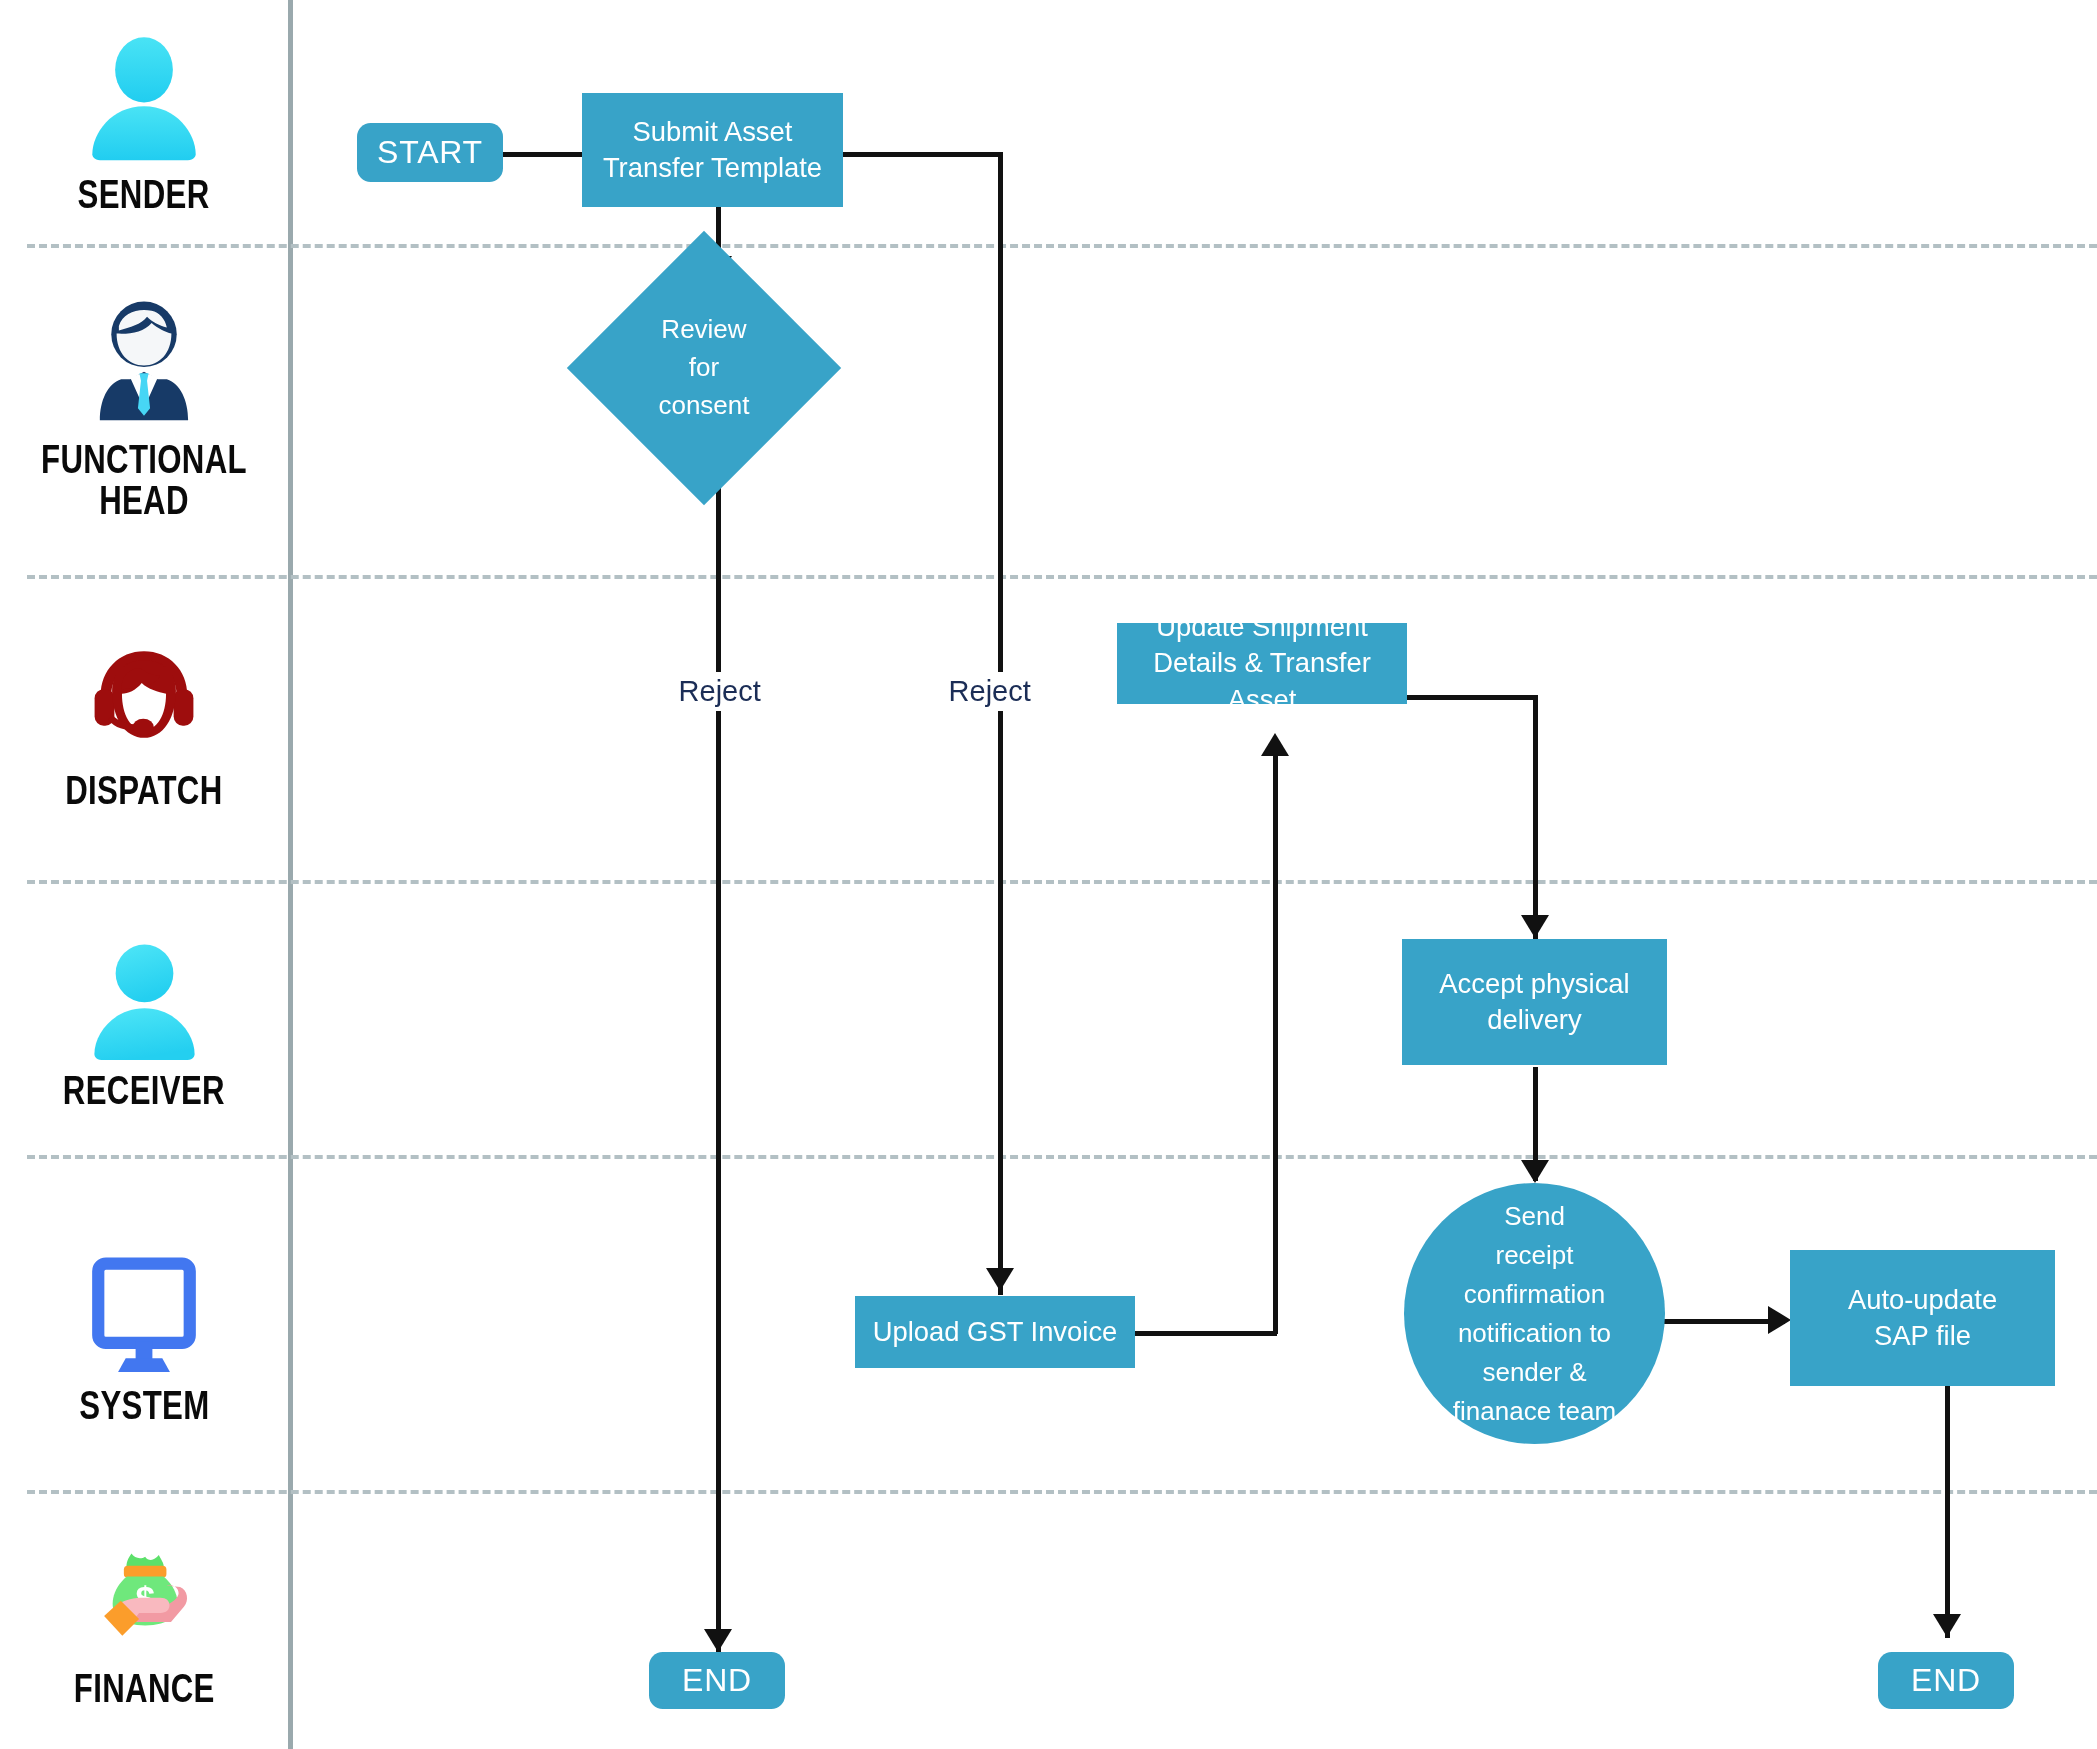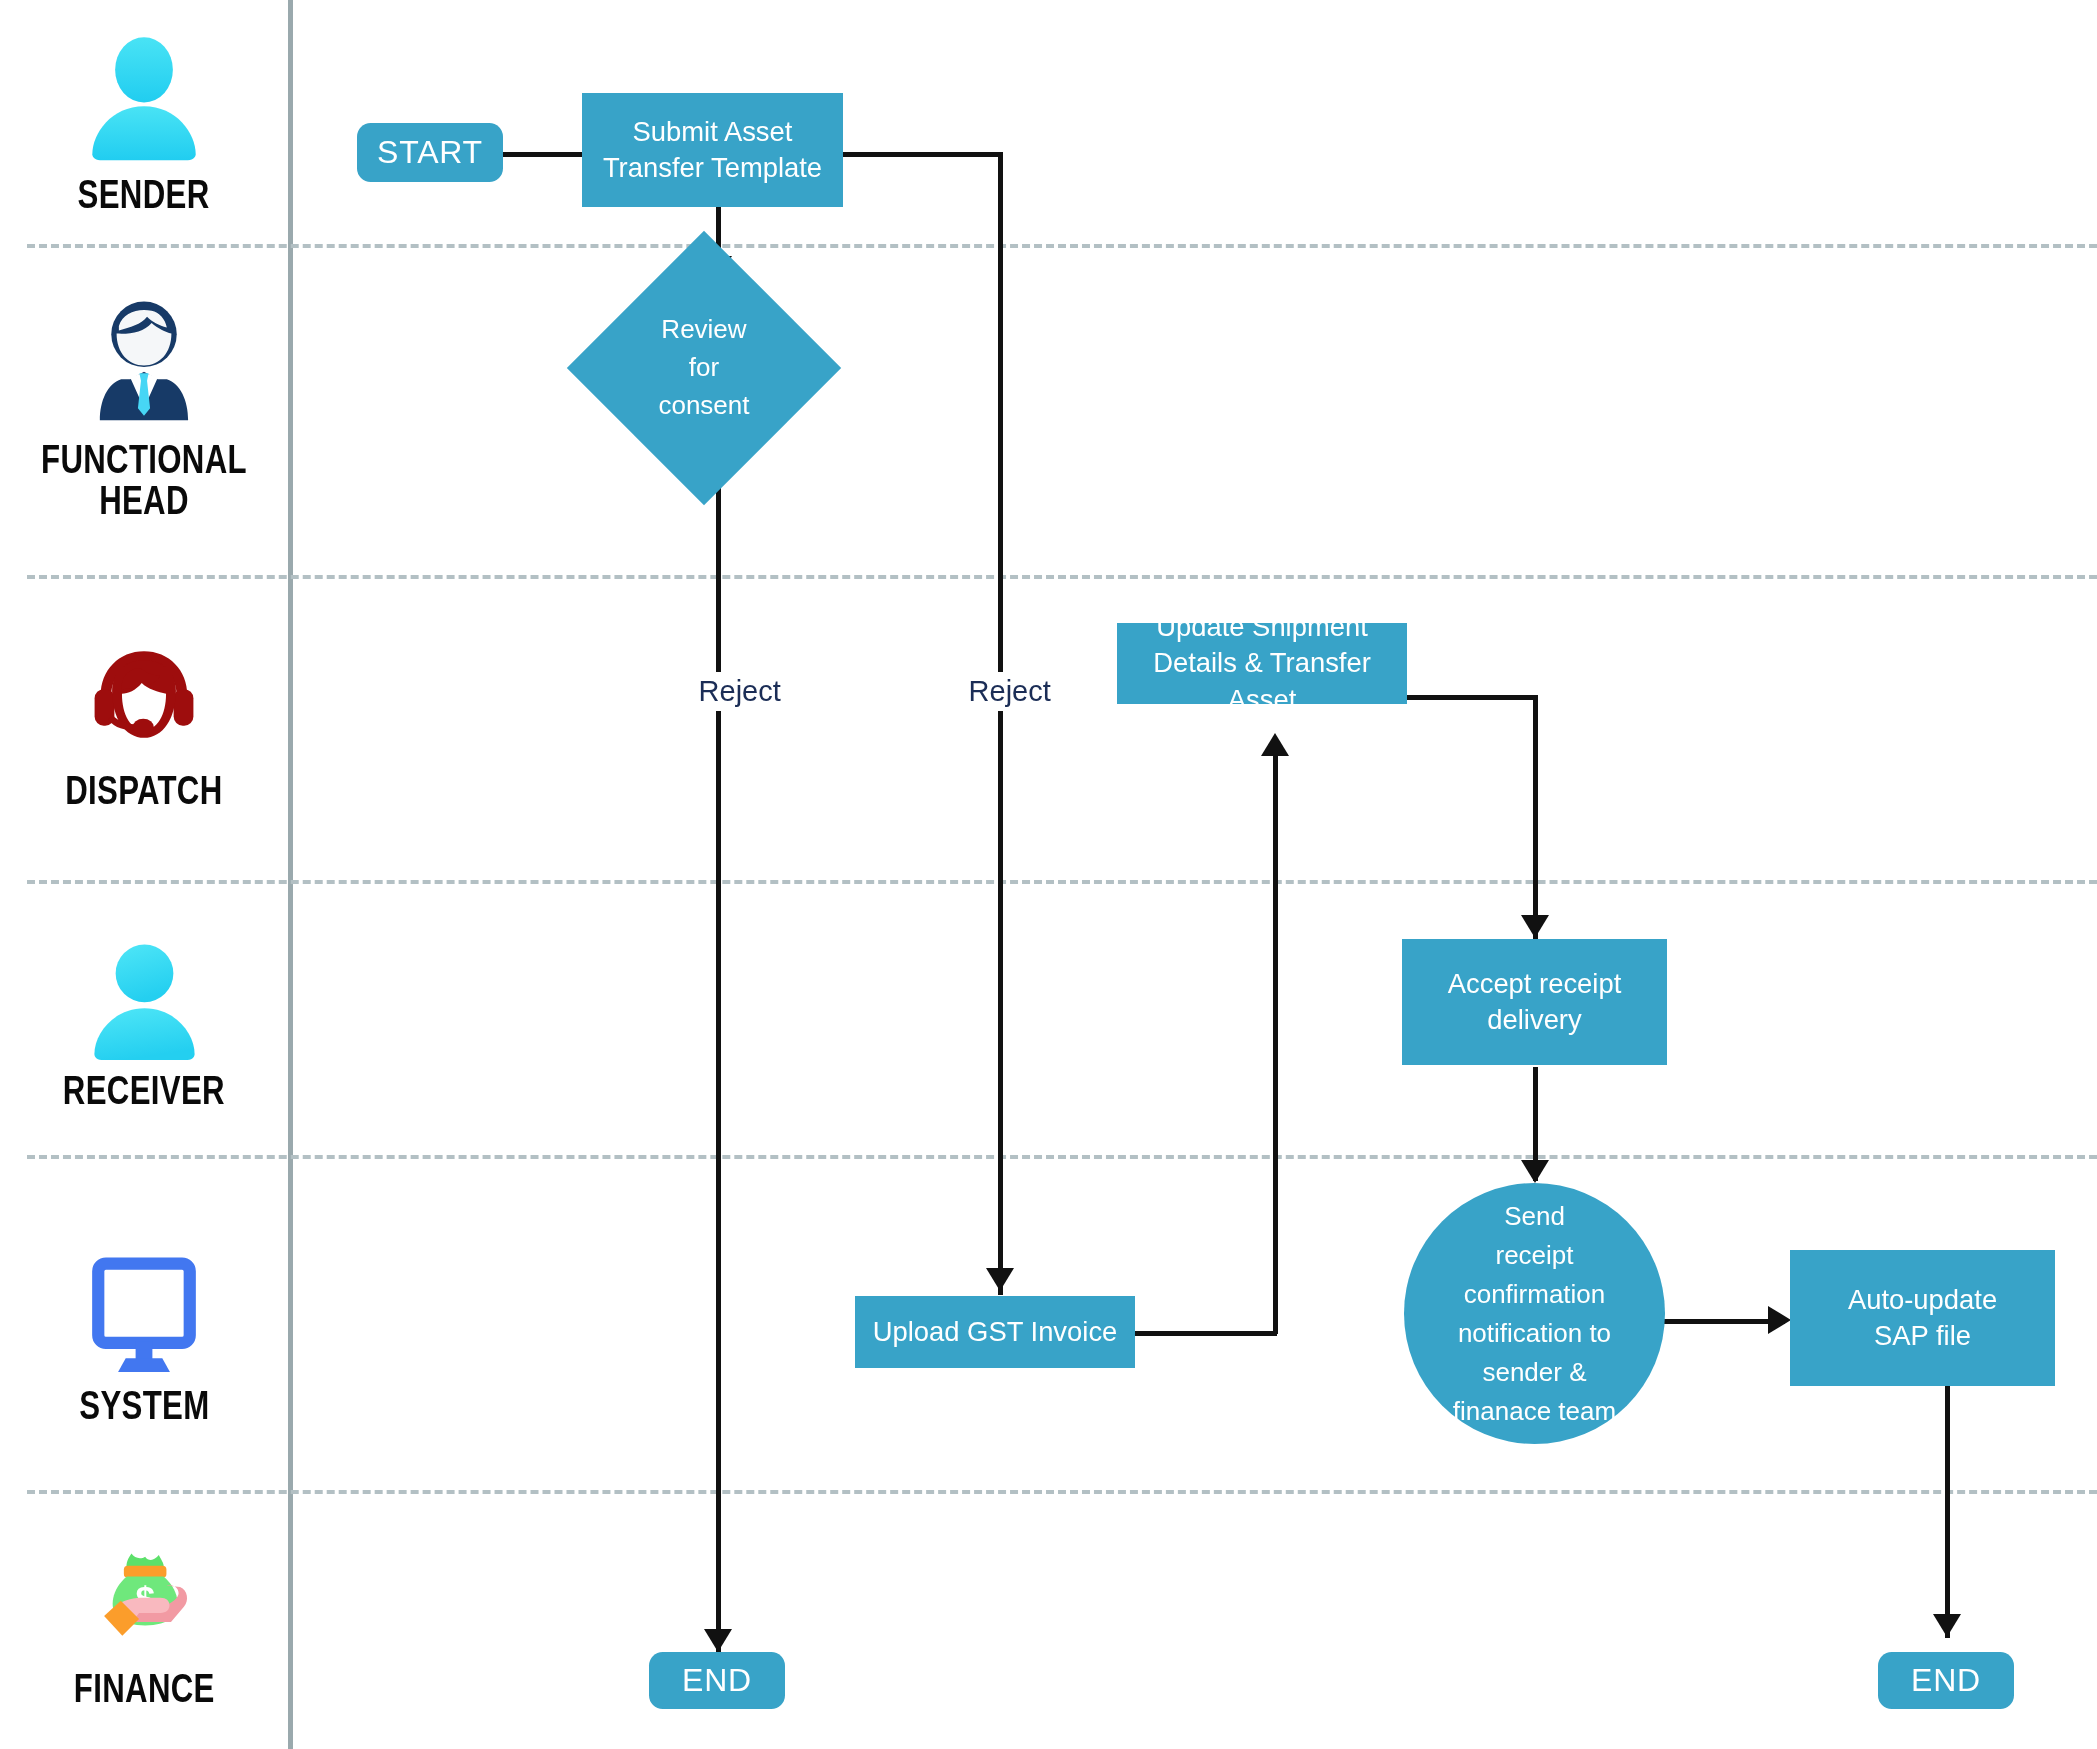--- a/index.html
+++ b/index.html
@@ -139,21 +139,20 @@
   
   .edge-label {
     position: absolute;
     font-family: "Liberation Sans", sans-serif;
     font-size: 29px;
     color: #1b2d56;
     white-space: nowrap;
     background: #ffffff;
     padding: 3px 7.6px;
     z-index: 6;
-    margin-left: 20px;
   }
 </style>
 </head>
 <body>
 
 <div id="canvas">
 
   <div class="lane-vline" style="left:288px;"></div>
 
   <div class="lane-divider" style="top:244px;"></div>
@@ -296,21 +295,21 @@
 consent</span>
   </div>
 
   <div class="node process" style="left:1117px;top:623px;width:290px;height:81px;">
     <span class="label">Update Shipment
 Details &amp; Transfer
 Asset</span>
   </div>
 
   <div class="node process" style="left:1402px;top:939px;width:265px;height:126px;">
-    <span class="label">Accept receipt
+    <span class="label">Accept physical
 delivery</span>
   </div>
 
   <div class="node process" style="left:855px;top:1296px;width:280px;height:72px;">
     <span class="label">Upload GST Invoice</span>
   </div>
 
   <div class="node circle" style="left:1404px;top:1183px;width:261px;height:261px;">
     <span class="label">Send
 receipt

